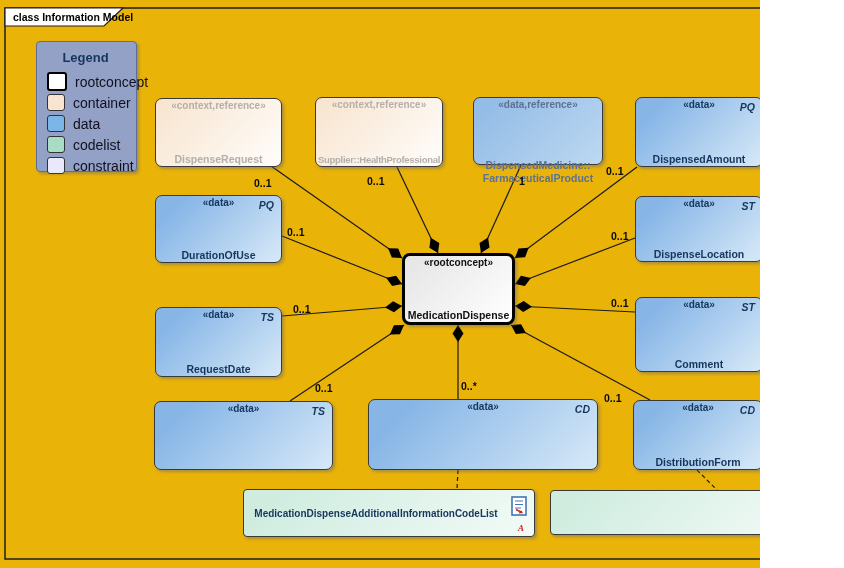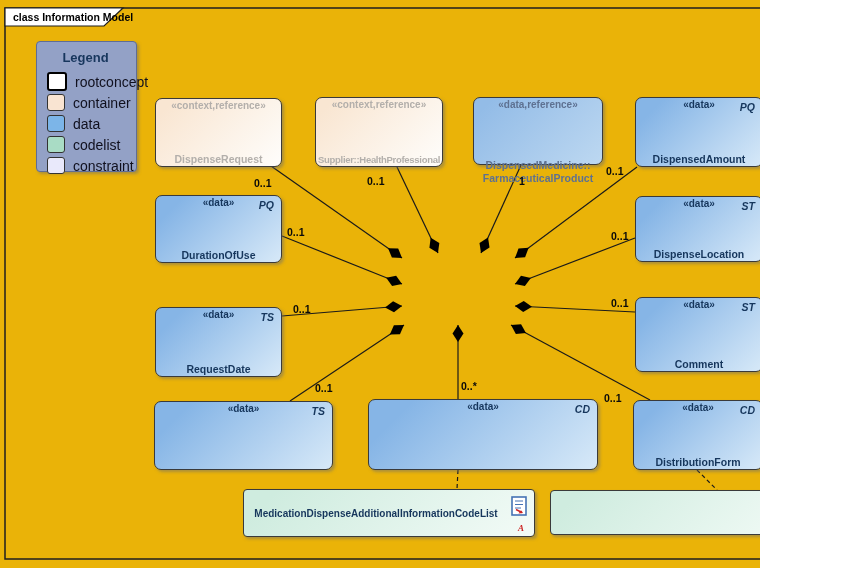--- a/index.html
+++ b/index.html
@@ -152,20 +152,24 @@
     <span class="tag">CD</span>
     <div class="stereo">«data»</div>
   </div>
 
   <div class="node data-box" style="left:633px;top:400px;width:130px;height:70px;">
     <span class="tag">CD</span>
     <div class="stereo">«data»</div>
     <div class="nm">DistributionForm</div>
   </div>
 
+  <div class="node root" style="left:402px;top:253px;width:113px;height:72px;">
+    <div class="stereo">«rootconcept»</div>
+    <div class="nm">MedicationDispense</div>
+  </div>
 
   <div class="node codelist" style="left:243px;top:489px;width:292px;height:48px;">
     <div class="nm">MedicationDispenseAdditionalInformationCodeList</div>
     <span class="doc-icon">
       <svg width="16" height="20" viewBox="0 0 16 20">
         <rect x="1" y="1" width="14" height="18" fill="#fff" stroke="#4573b4" stroke-width="1.6"></rect>
         <line x1="4" y1="5" x2="12" y2="5" stroke="#4573b4" stroke-width="1"></line>
         <line x1="4" y1="8.5" x2="12" y2="8.5" stroke="#4573b4" stroke-width="1"></line>
         <line x1="4" y1="12" x2="10" y2="12" stroke="#4573b4" stroke-width="1"></line>
         <line x1="5" y1="13.5" x2="11" y2="16.5" stroke="#c22" stroke-width="1.4"></line>

